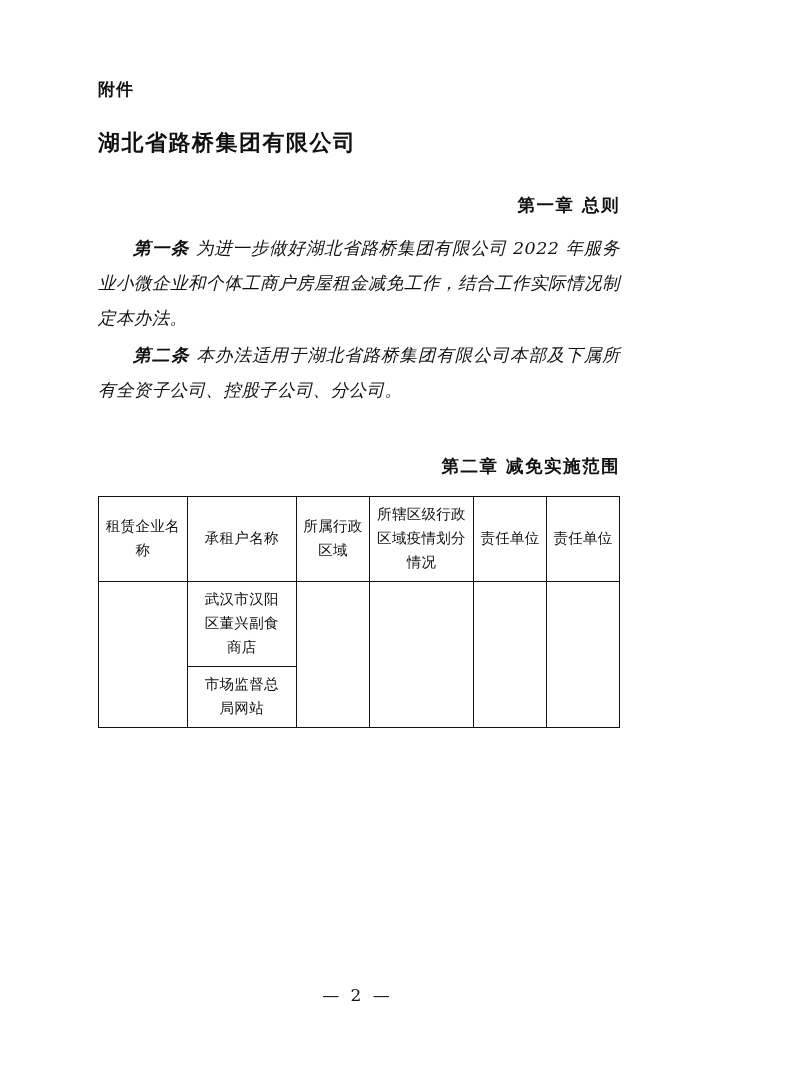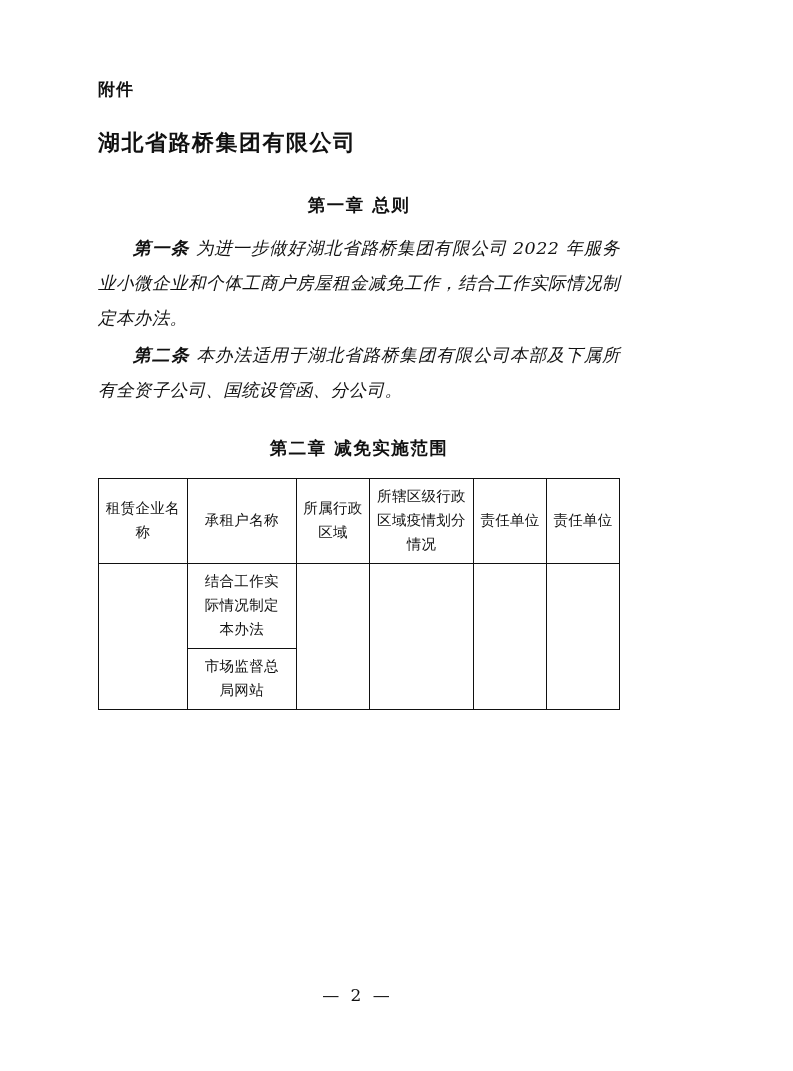--- a/index.html
+++ b/index.html
@@ -33,28 +33,28 @@
     font-weight: 700;
     font-size: 22px;
     line-height: 1.55;
     letter-spacing: 1.5px;
     margin: 0 0 6px 0;
   }
   .doc-title .line2 {
     display: block;
   }
   .chapter {
-    text-align: center;
+    text-align: right;
     font-weight: 700;
     font-size: 17.5px;
     letter-spacing: 1.5px;
     margin: 34px 0 14px 0;
   }
   .chapter.second {
-    margin-top: 28px;
+    margin-top: 46px;
     margin-bottom: 18px;
   }
   p.body-text {
     font-size: 17.5px;
     line-height: 2.0;
     margin: 0 0 2px 0;
     text-align: justify;
     text-justify: inter-ideograph;
     text-indent: 2em;
     letter-spacing: 0.4px;
@@ -116,21 +116,21 @@
   <div class="attachment-label">附件</div>
 
   <div class="doc-title">
     <span class="line1">湖北省路桥集团有限公司</span>
   </div>
 
   <div class="chapter">第一章  总则</div>
 
   <p class="body-text"><span class="art">第一条</span> <span>为进一步做好湖北省路桥集团有限公司 2022 年服务业小微企业和个体工商户房屋租金减免工作，结合工作实际情况制定本办法。</span></p>
 
-  <p class="body-text"><span class="art">第二条</span> <span>本办法适用于湖北省路桥集团有限公司本部及下属所有全资子公司、国统设管函、分公司。</span></p>
+  <p class="body-text"><span class="art">第二条</span> <span>本办法适用于湖北省路桥集团有限公司本部及下属所有全资子公司、控股子公司、分公司。</span></p>
 
   <div class="chapter second">第二章  减免实施范围</div>
 
 
   <table class="scope-table">
     <colgroup>
       <col class="col-1">
         <col class="col-2">
         <col class="col-3">
       <col class="col-4">
@@ -143,21 +143,21 @@
         <th>承租户名称</th>
         <th>所属行政区域</th>
         <th>所辖区级行政区域疫情划分情况</th>
         <th>责任单位</th>
         <th>责任单位</th>
       </tr>
     </thead>
     <tbody>
       <tr>
         <td class="blank" rowspan="2"></td>
-        <td class="tenant">结合工作实际情况制定本办法</td>
+        <td class="tenant">武汉市汉阳区董兴副食商店</td>
         <td class="blank" rowspan="2"></td>
         <td class="blank" rowspan="2"></td>
         <td class="blank" rowspan="2"></td>
         <td class="blank" rowspan="2"></td>
       </tr>
       <tr>
         <td class="tenant">市场监督总局网站</td>
       </tr>
     </tbody>
   </table>

